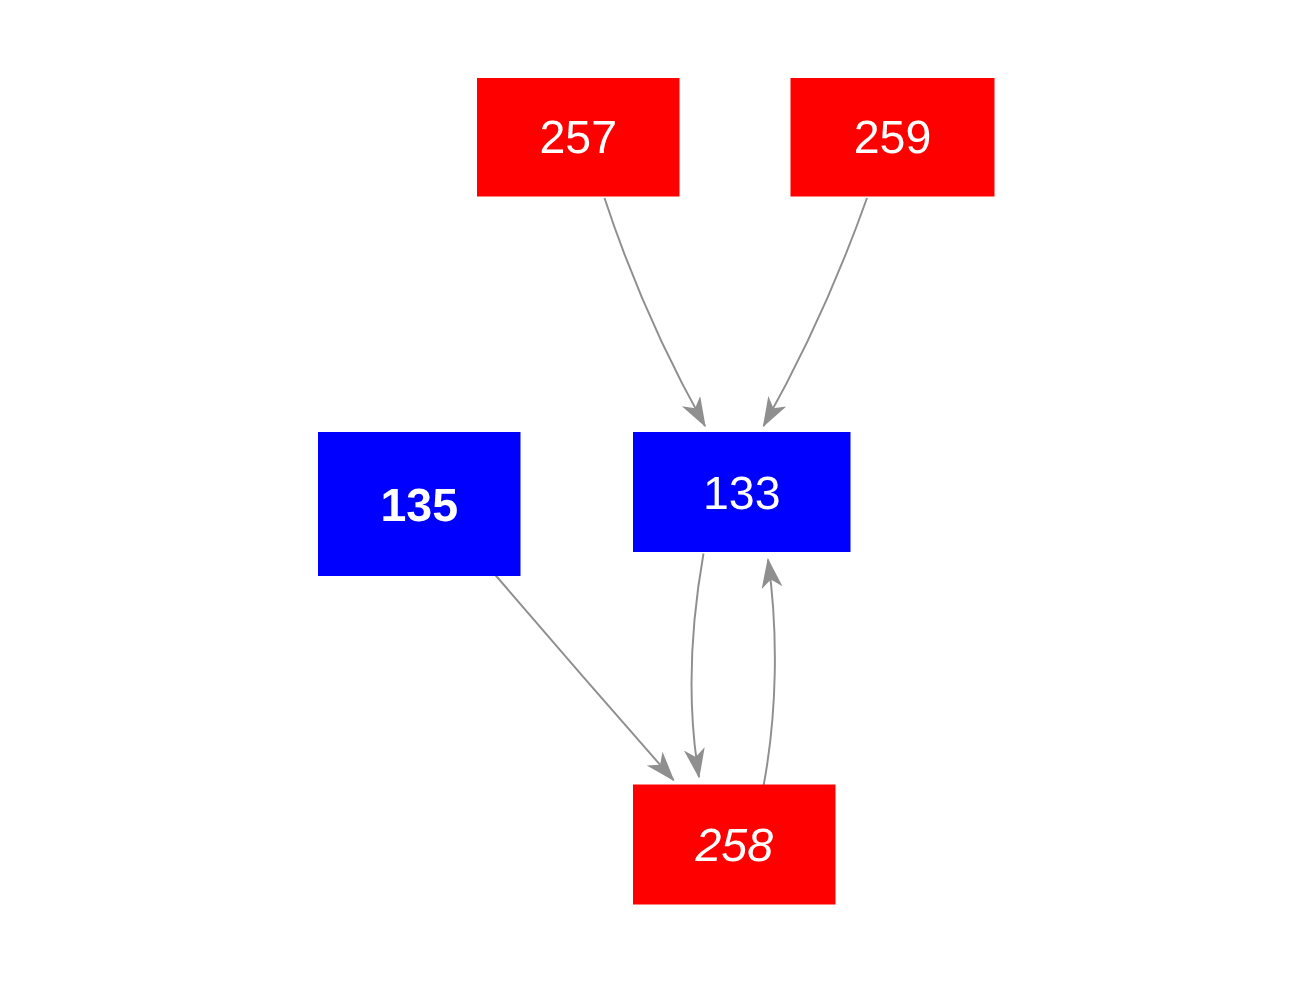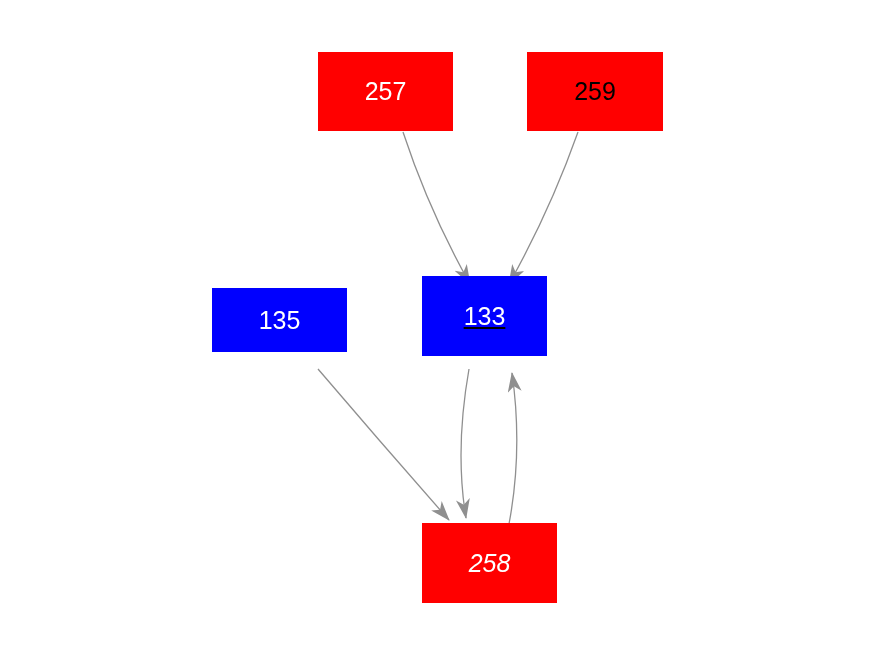--- a/index.html
+++ b/index.html
@@ -26,21 +26,21 @@
   .node {
     position: absolute;
     display: flex;
     align-items: center;
     justify-content: center;
     box-sizing: border-box;
     cursor: pointer;
   }
   .node-label {
     color: #ffffff;
-    font-size: 25px;
+    font-size: 31px;
     line-height: 1;
     user-select: none;
   }
   .edge {
     fill: none;
     stroke-width: 1.3px;
   }
 </style>
 </head>
 <body>
@@ -58,25 +58,25 @@
         <path class="edge" d="M318,369 Q382,444 449,520" stroke="#8f8f8f" marker-end="url(#arrowhead)"></path>
         <path class="edge" d="M469,369 C460,420 458,470 466,518" stroke="#8f8f8f" marker-end="url(#arrowhead)"></path>
         <path class="edge" d="M509,524 C518,476 519,422 512,373" stroke="#8f8f8f" marker-end="url(#arrowhead)"></path>
       </g>
   </svg>
   <div id="nodes">
       <div class="node" style="left: 318px; top: 52px; width: 135px; height: 79px; background: rgb(255, 0, 0);">
         <span class="node-label" style="color: rgb(255, 255, 255);">257</span>
       </div>
       <div class="node" style="left: 527px; top: 52px; width: 136px; height: 79px; background: rgb(255, 0, 0);">
-        <span class="node-label" style="color: #000000;">259</span>
+        <span class="node-label" style="color: #ffffff;">259</span>
       </div>
-      <div class="node" style="left: 212px; top: 288px; width: 135px; height: 64px; background: rgb(0, 0, 255);">
+      <div class="node" style="left: 212px; top: 288px; width: 135px; height: 96px; background: rgb(0, 0, 255); font-weight: bold;">
         <span class="node-label" style="color: rgb(255, 255, 255);">135</span>
       </div>
-      <div class="node" style="left: 422px; top: 276px; width: 125px; height: 80px; background: rgb(0, 0, 255); text-decoration: underline;">
+      <div class="node" style="left: 422px; top: 288px; width: 145px; height: 80px; background: rgb(0, 0, 255);">
         <span class="node-label" style="color: rgb(255, 255, 255);">133</span>
       </div>
       <div class="node" style="left: 422px; top: 523px; width: 135px; height: 80px; background: rgb(255, 0, 0); font-style: italic;">
         <span class="node-label" style="color: rgb(255, 255, 255);">258</span>
       </div>
     </div>
 </div>
 
 </body></html>

